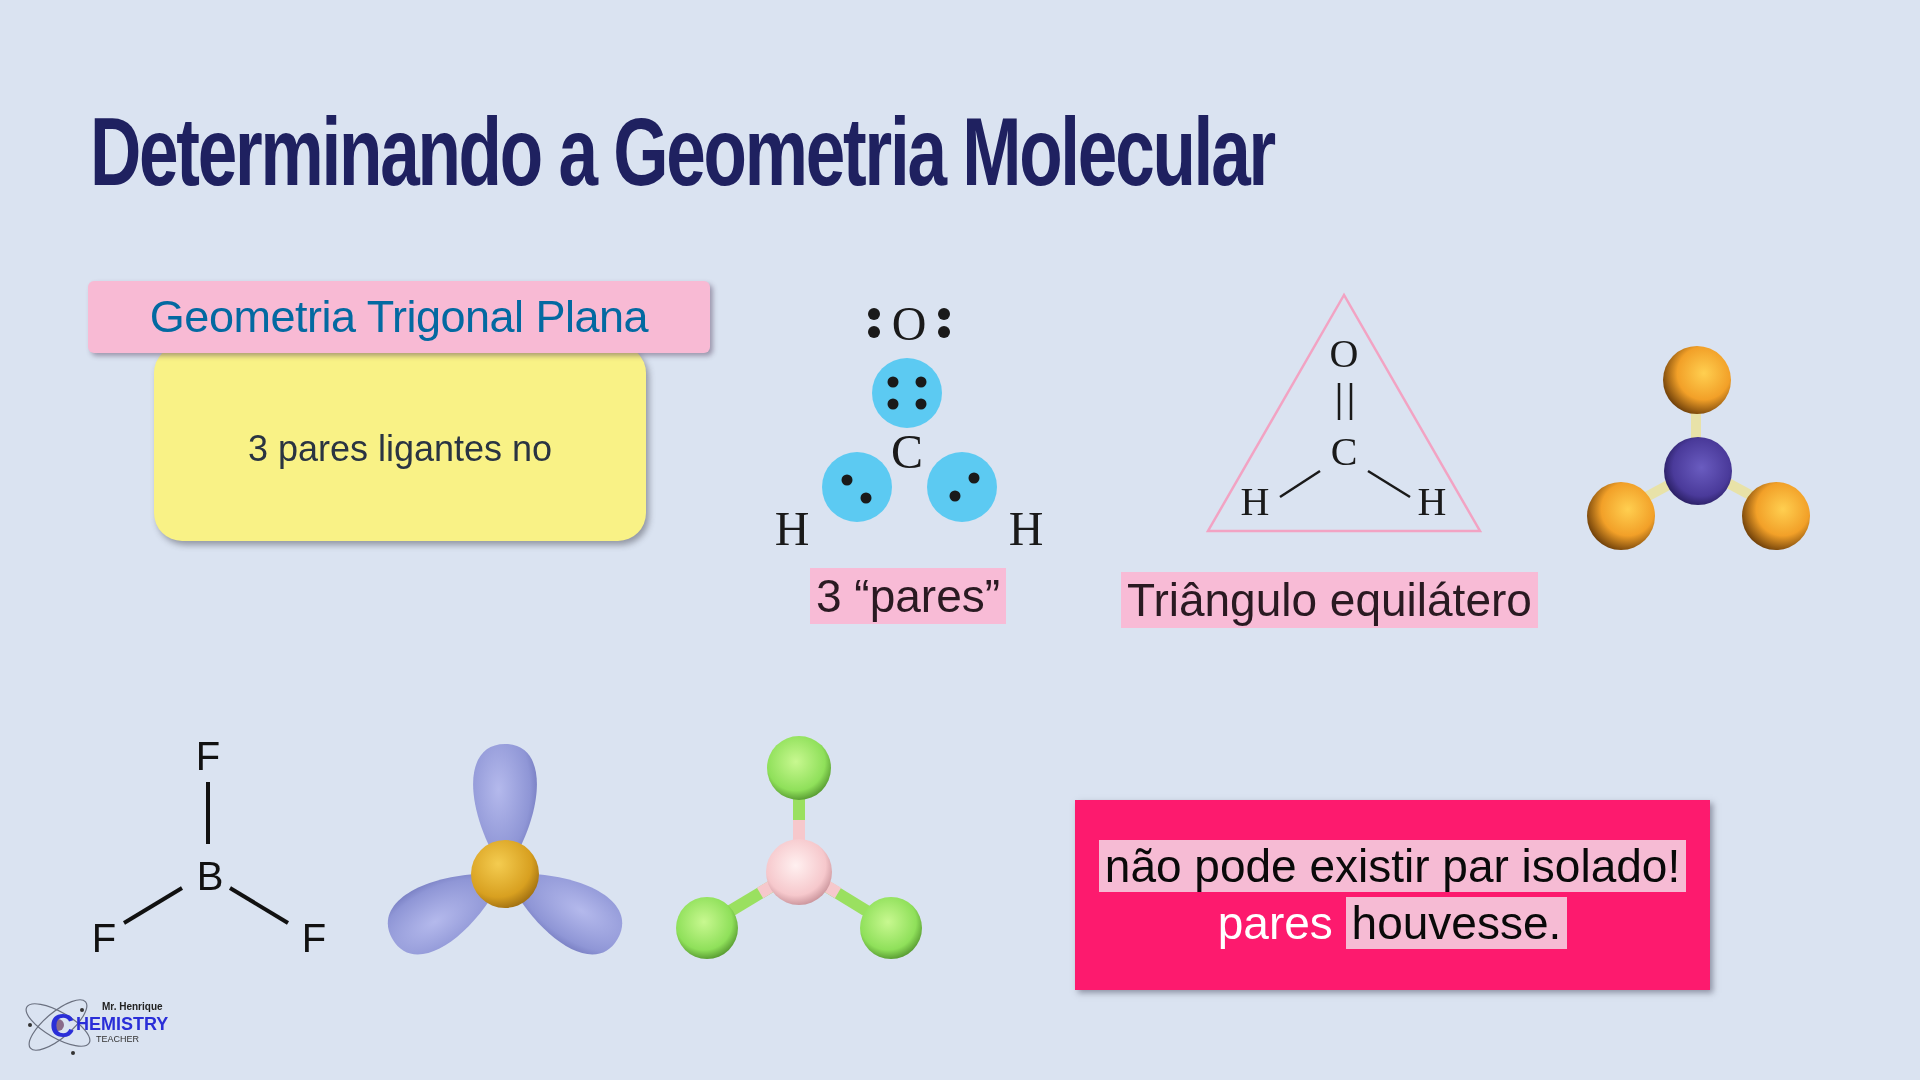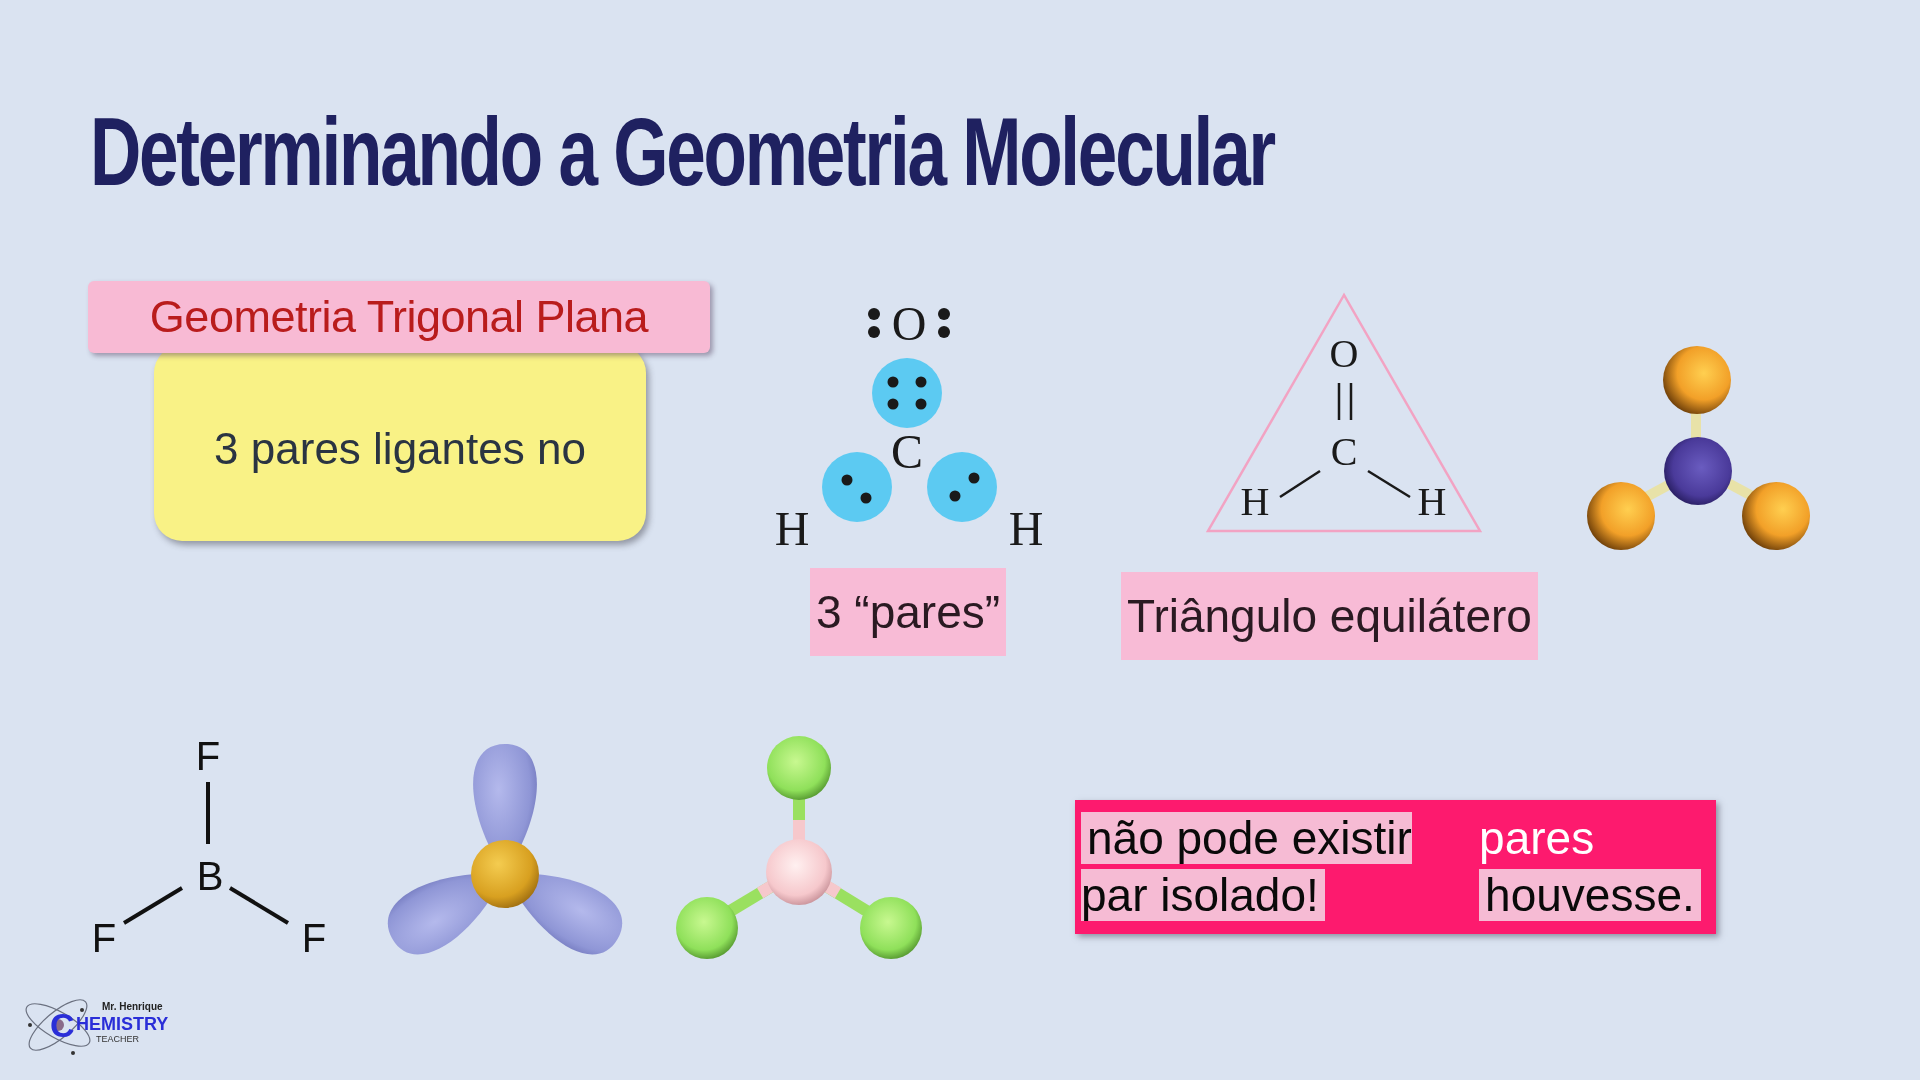--- a/index.html
+++ b/index.html
@@ -15,42 +15,42 @@
     font-weight: 700; font-size: 96px; line-height: 112px;
     color: #1f2160; letter-spacing: -3px;
     transform: scaleX(0.74); transform-origin: left center;
     white-space: nowrap;
   }
   .pink-bar {
     left: 88px; top: 281px; width: 622px; height: 72px;
     background: #f8bad4; border-radius: 6px;
     box-shadow: 3px 3px 5px rgba(80,60,90,0.45);
     display: flex; align-items: center; justify-content: center;
-    color: #b91c1c; font-size: 45px; letter-spacing: -0.5px;
+    color: #0369a1; font-size: 45px; letter-spacing: -0.5px;
     z-index: 2;
   }
   .yellow-box {
     left: 154px; top: 345px; width: 492px; height: 196px;
     background: #f9f286; border-radius: 28px;
     box-shadow: 3px 4px 6px rgba(60,60,70,0.45);
     display: flex; flex-direction: column; align-items: center; justify-content: center;
-    color: #2a3442; font-size: 44px; line-height: 58px; padding-top: 12px; box-sizing: border-box;
+    color: #2a3442; font-size: 36px; line-height: 58px; padding-top: 12px; box-sizing: border-box;
     z-index: 1;
   }
   .hl-label {
     background: #f8bbd6; color: #2a1a22;
-    font-size: 46px; line-height: 56px; padding: 16px 6px;
+    font-size: 46px; line-height: 56px; padding: 0 6px;
     white-space: nowrap;
   }
   .note-box {
-    left: 1075px; top: 800px; width: 635px; height: 134px;
+    left: 1075px; top: 800px; width: 635px; height: 190px;
     background: #fd1a6e;
     box-shadow: 3px 3px 6px rgba(70,70,90,0.5);
-    display: flex; flex-direction: row; align-items: center; justify-content: center;
-    font-size: 46px; line-height: 57px; color: #ffffff; padding-left: 6px;
+    display: flex; flex-direction: column; align-items: center; justify-content: center;
+    font-size: 46px; line-height: 57px; color: #ffffff;
   }
   .note-box .hl { background: #f6bbd4; color: #0a0a0a; padding: 0 6px; }
   svg text { font-family: "Liberation Serif", serif; }
 </style>
 </head>
 <body>
 
 <div class="abs title">Determinando a Geometria Molecular</div>
 
 <div class="abs pink-bar">

